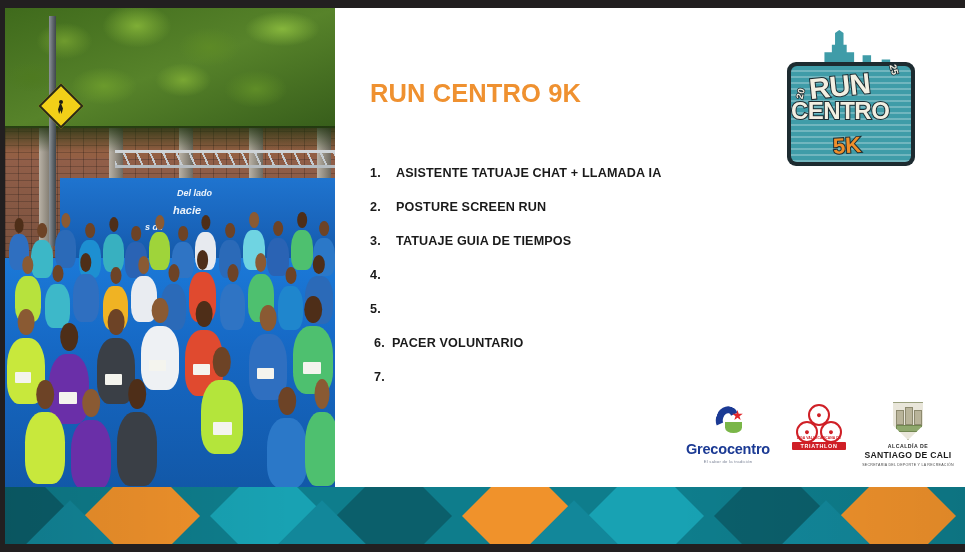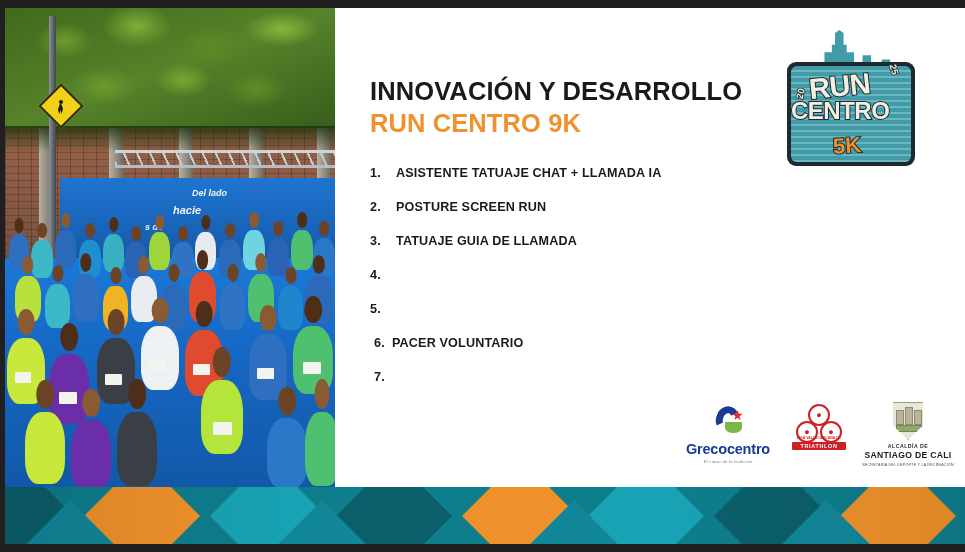--- a/index.html
+++ b/index.html
@@ -98,21 +98,21 @@
   .ph-banner-arc {
     position:absolute; left:60px; top:182px; width:70px; height:70px;
     border:9px solid rgba(255,255,255,.2); border-radius:50%;
     border-right-color:transparent; border-bottom-color:transparent;
   }
   .ph-banner-txt {
     position:absolute; color:rgba(255,255,255,.92);
     font-family:"Liberation Sans", sans-serif; font-style:italic; font-weight:bold;
     white-space:nowrap;
   }
-  .ph-banner-t1 { left:187px; top:180px; font-size:9px; }
+  .ph-banner-t1 { left:172px; top:180px; font-size:9px; }
   .ph-banner-t2 { left:168px; top:196px; font-size:11px; }
   .ph-banner-t3 { left:140px; top:214px; font-size:9px; }
   
   .ph-truss {
     position:absolute; left:110px; top:142px; width:220px; height:18px;
     border-top:3px solid #cfd4d8; border-bottom:3px solid #b6bcc1;
     background:repeating-linear-gradient(66deg, #c6ccd1 0 2px, rgba(0,0,0,0) 2px 12px);
   }
   
   .ph-road {
@@ -407,36 +407,35 @@
       <div class="rn" style="left:20px; top:404px; width:40px; height:72px; background:#c8e83c;"></div>
       <div class="rn sk" style="left:66px; top:412px; width:40px; height:70px; background:#6a2fa8;"></div>
       <div class="rn dk" style="left:112px;top:404px; width:40px; height:74px; background:#3a3f46;"></div>
       <div class="rn" style="left:262px;top:410px; width:40px; height:70px; background:#2b78c8;"></div>
       <div class="rn sk" style="left:300px;top:404px; width:34px; height:74px; background:#4ec06f;"></div>
     </div>
 
     <div id="content">
 
       <div id="title-block">
-        <div id="title-main">INNOVACIÓN Y DESARROLLO</div>
         <div id="title-sub">RUN CENTRO 9K</div>
       </div>
 
       <div id="list">
         <div class="li">
           <span class="num">1.</span>
           <span class="txt">ASISTENTE TATUAJE CHAT + LLAMADA IA</span>
         </div>
         <div class="li">
           <span class="num">2.</span>
           <span class="txt">POSTURE SCREEN RUN</span>
         </div>
         <div class="li">
           <span class="num">3.</span>
-          <span class="txt">TATUAJE GUIA DE LLAMADA</span>
+          <span class="txt">TATUAJE GUIA DE TIEMPOS</span>
         </div>
         <div class="li">
           <span class="num">4.</span>
         </div>
         <div class="li">
           <span class="num">5.</span>
         </div>
         <div class="li tight">
           <span class="num">6.</span>
           <span class="txt">PACER VOLUNTARIO</span>

